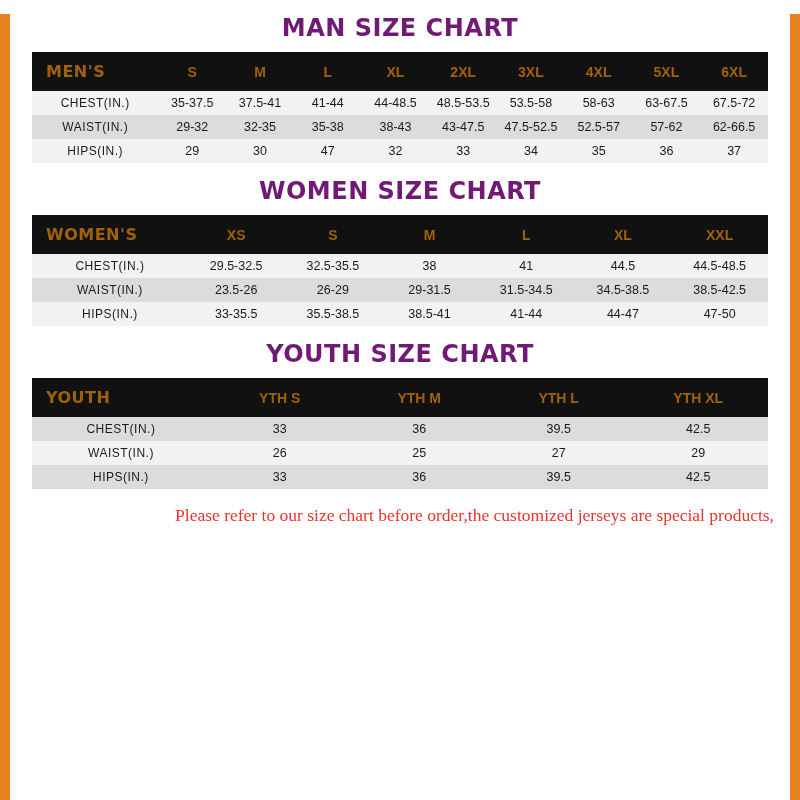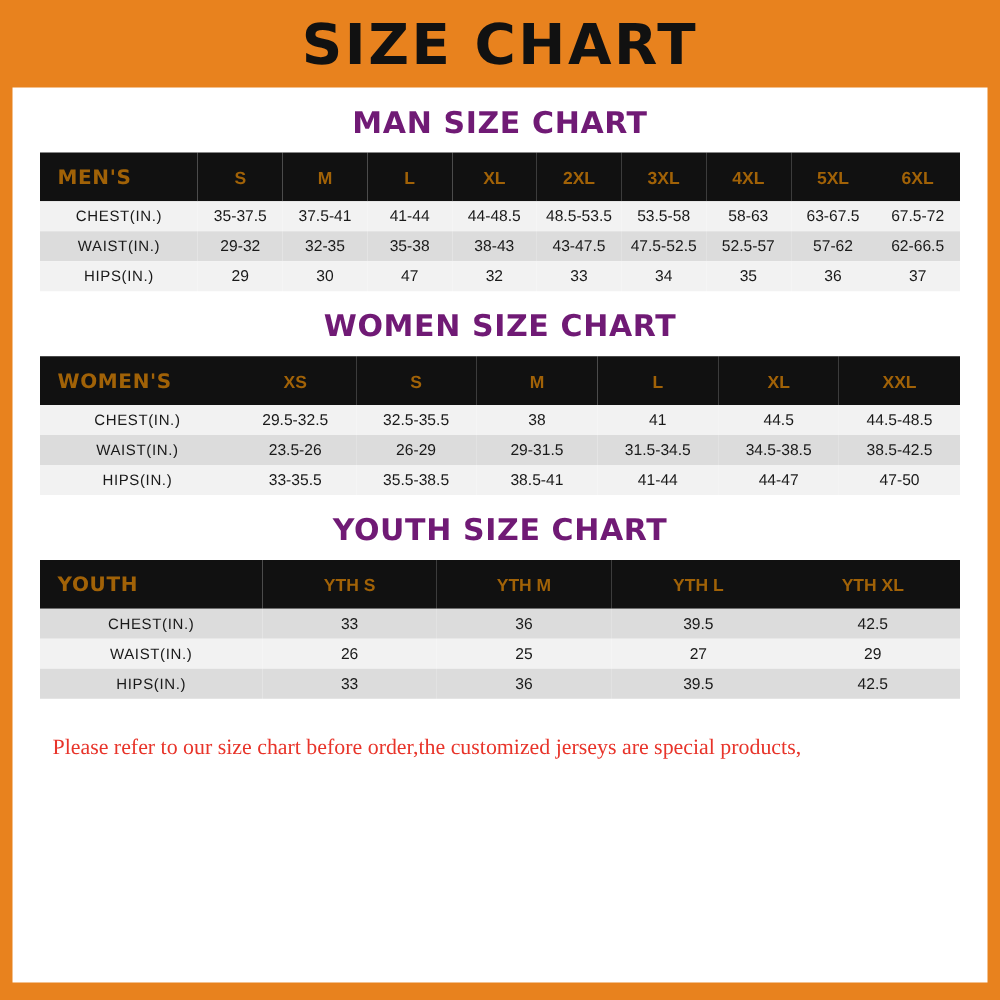--- a/index.html
+++ b/index.html
@@ -83,45 +83,42 @@
     font-size: 12px;
   }
   .row-light { background: #f2f2f2; }
   .row-dark { background: #dcdcdc; }
 
   .men-col-1 { width: 15%; }
   .women-col-1 { width: 19%; }
   .youth-col-1 { width: 22%; }
 
   .footer-note {
-    margin-top: 20px;
-    padding: 6px 16px 0 32px;
-    text-align: left;
+    margin-top: 8px;
+    padding: 6px 16px 0 3px;
+    text-align: right;
     color: #e8342a;
     font-family: "Liberation Serif", serif;
     font-size: 17.5px;
     line-height: 1.45;
   }
   .bottom-bar {
     position: absolute;
     left: -10px;
     right: -10px;
     bottom: 0;
     height: 14px;
     background: #e8821e;
   }
 </style>
 </head>
 <body>
 
 <div class="page">
 
-  <div class="banner">
-    <div class="banner-title">SIZE CHART</div>
-  </div>
 
   <div class="section">
     <div class="section-title">MAN SIZE CHART</div>
     <table class="size-table">
       <thead>
         <tr>
           <th class="first-col men-col-1">MEN'S</th>
           <th>S</th>
           <th>M</th>
           <th>L</th>

